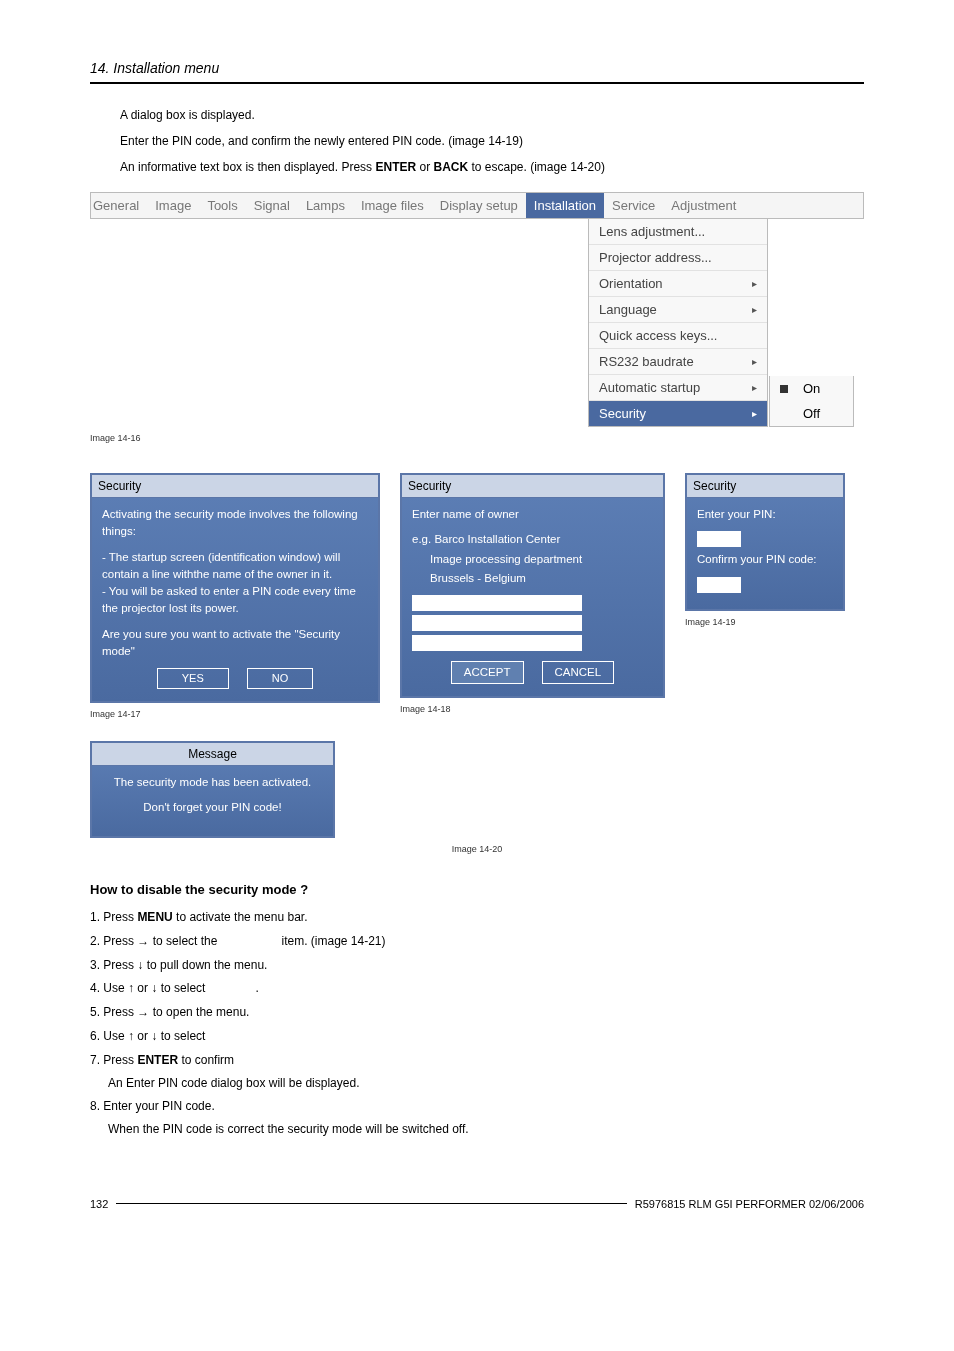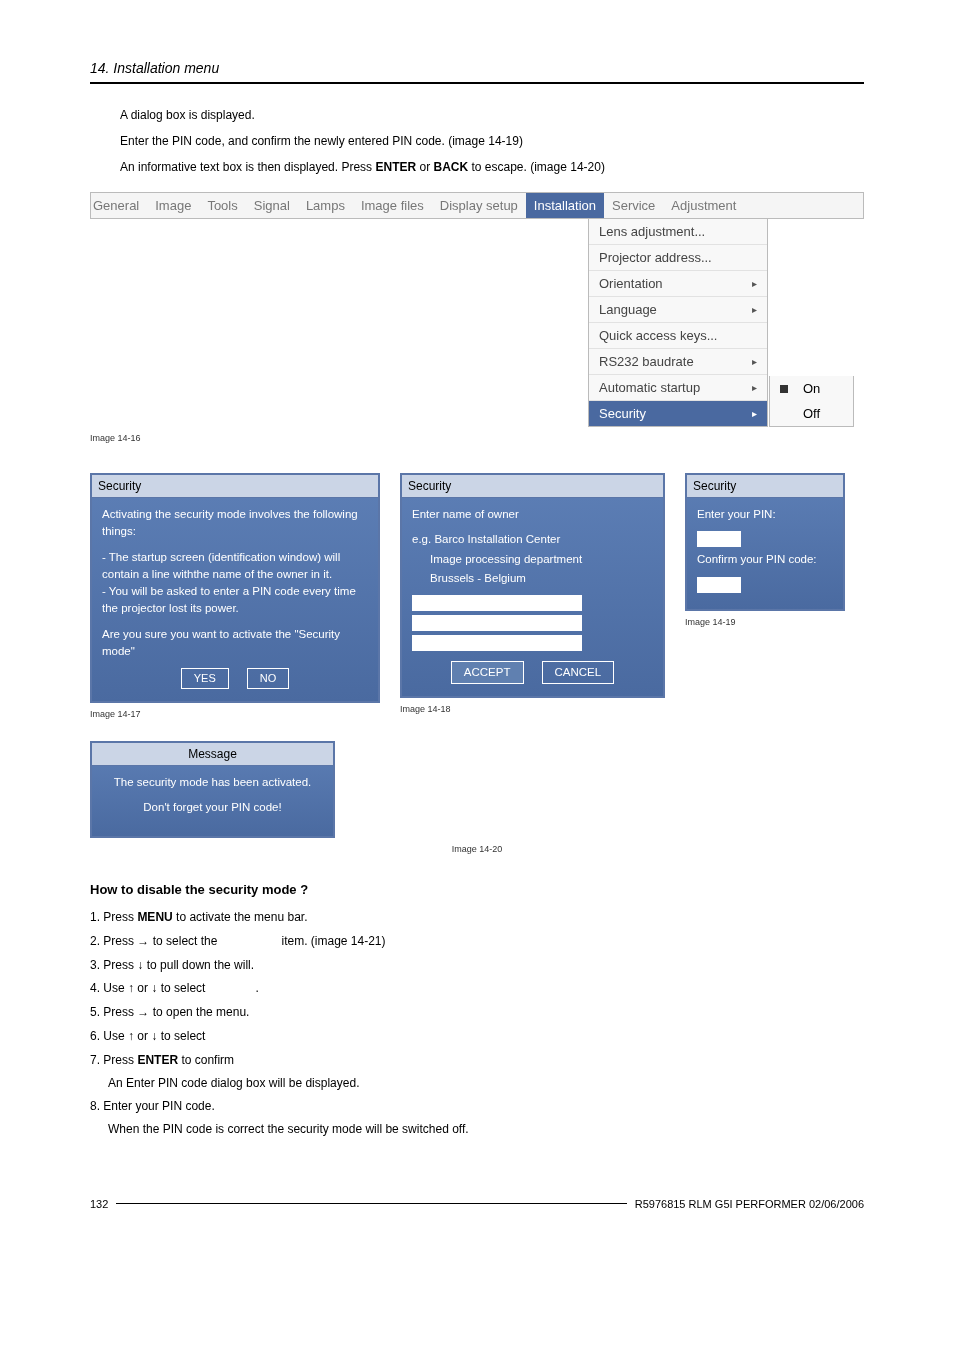--- a/index.html
+++ b/index.html
@@ -87,21 +87,21 @@
     border-bottom: 1px solid #5b76a8;
     padding: 2px 6px;
     font-size: 12px;
   }
   .dlg-body { padding: 8px 10px 12px 10px; }
   .dlg-body p { margin-bottom: 8px; }
   .btnrow { display: flex; justify-content: center; gap: 18px; margin-top: 4px; }
   .btn {
     border: 1px solid #fff;
     color: #fff;
-    padding: 1px 12px;
+    padding: 1px 24px;
     font-size: 11px;
     background: transparent;
   }
   .filled-btn {
     background:#6080b0;
     color:#fff;
     border:1px solid #fff;
     padding:2px 12px;
     font-size:11.5px;
   }
@@ -260,21 +260,21 @@
     </div>
   </div>
   <div class="caplabel">Image 14-20</div>
 </div>
 
 <div class="section-h">How to disable the security mode ?</div>
 
 <ol class="steps">
   <li><span>Press </span><span class="bold">MENU</span><span> to activate the menu bar.</span></li>
   <li><span>Press → to select the </span><span style="color:#fff">Installation</span><span> item. (</span><span>image 14-21</span><span>)</span></li>
-  <li>Press ↓ to pull down the will.</li>
+  <li>Press ↓ to pull down the menu.</li>
   <li><span>Use ↑ or ↓ to select </span><span style="color:#fff">Security</span><span> .</span></li>
   <li>Press → to open the menu.</li>
   <li><span>Use ↑ or ↓ to select </span><span style="color:#fff">Off</span></li>
   <li><span>Press </span><span class="bold">ENTER</span><span> to confirm</span>
     <div class="sub">An Enter PIN code dialog box will be displayed.</div>
   </li>
   <li><span>Enter your PIN code.</span>
     <div class="sub">When the PIN code is correct the security mode will be switched off.</div>
   </li>
 </ol>

